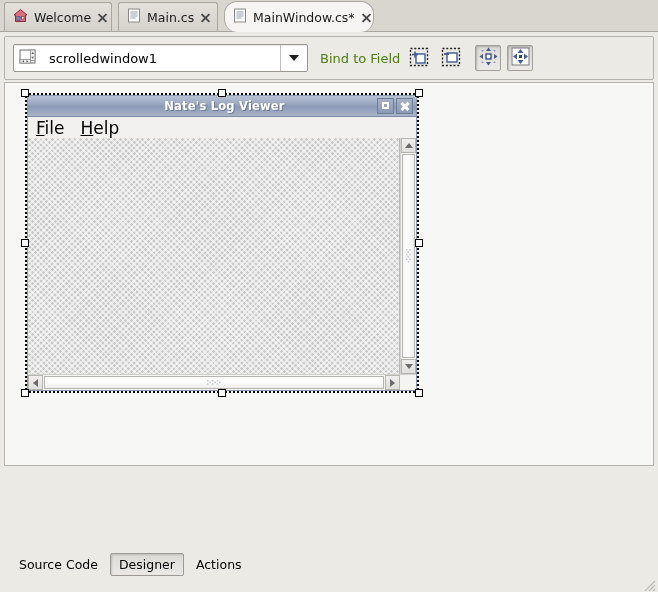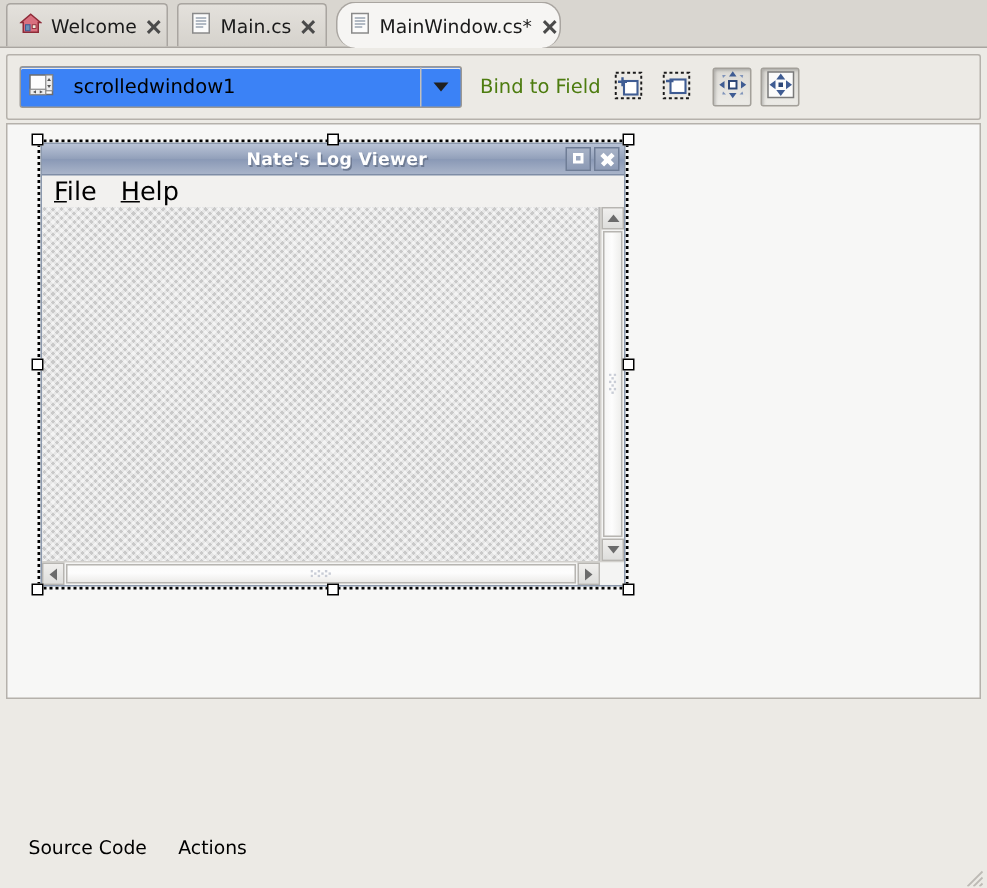--- a/index.html
+++ b/index.html
@@ -92,21 +92,21 @@
     position: absolute;
     left: 0; top: 0;
     width: 648px; height: 42px;
     display: flex;
     align-items: center;
     padding-left: 8px;
     box-sizing: border-box;
   }
   .combo {
     width: 295px; height: 28px;
-    background: #3b82f6;
+    background: #ffffff;
     border: 1px solid #9b9893;
     border-radius: 2px;
     box-sizing: border-box;
     display: flex;
     align-items: center;
     position: relative;
     box-shadow: inset 0 1px 0 #e8e8e8;
     cursor: pointer;
   }
   .combo-icon {
@@ -606,20 +606,21 @@
             <div class="corner-box"></div>
           </div>
         </div>
 
       </div>
     </div>
   </div>
 
   <div class="bottombar">
     <span class="vtab">Source Code</span>
+    <span class="vtab active">Designer</span>
     <span class="vtab">Actions</span>
   </div>
 
   <svg class="resize-grip" viewBox="0 0 14 12">
     <g stroke="#bdbab5" stroke-width="1.2">
       <line x1="13" y1="2" x2="3" y2="12"></line>
       <line x1="13" y1="6" x2="7" y2="12"></line>
       <line x1="13" y1="10" x2="11" y2="12"></line>
     </g>
   </svg>

